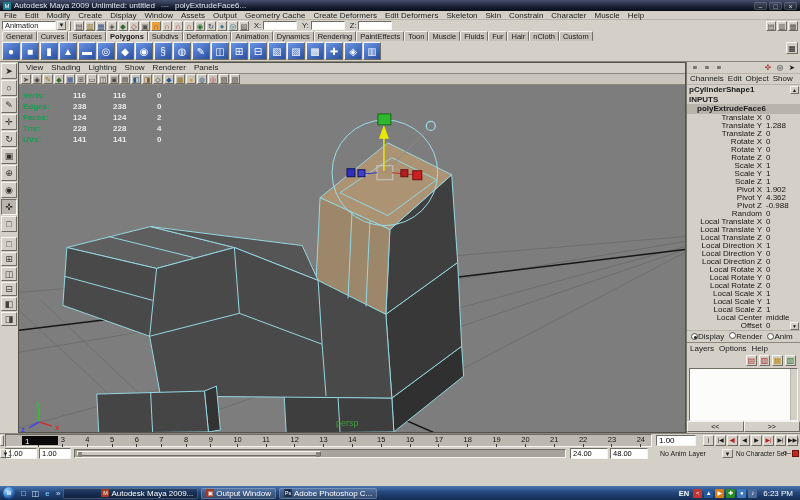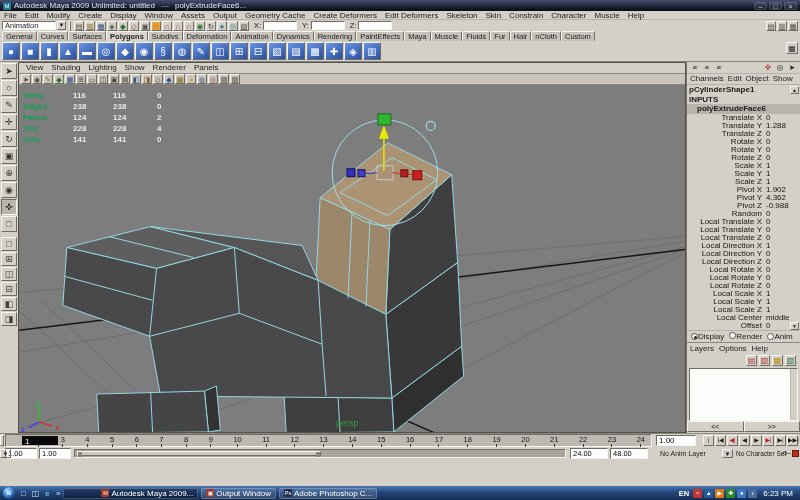--- a/index.html
+++ b/index.html
@@ -244,21 +244,21 @@
   <span class="tab">General</span>
       <span class="tab">Curves</span>
       <span class="tab">Surfaces</span>
       <span class="tab active">Polygons</span>
       <span class="tab">Subdivs</span>
       <span class="tab">Deformation</span>
       <span class="tab">Animation</span>
       <span class="tab">Dynamics</span>
       <span class="tab">Rendering</span>
       <span class="tab">PaintEffects</span>
-      <span class="tab">Maya</span>
+      <span class="tab">Toon</span>
       <span class="tab">Muscle</span>
       <span class="tab">Fluids</span>
       <span class="tab">Fur</span>
       <span class="tab">Hair</span>
       <span class="tab">nCloth</span>
       <span class="tab">Custom</span>
     </div>
 
   <div id="shelf-icons">
     <span style="display:flex;gap:1px">

